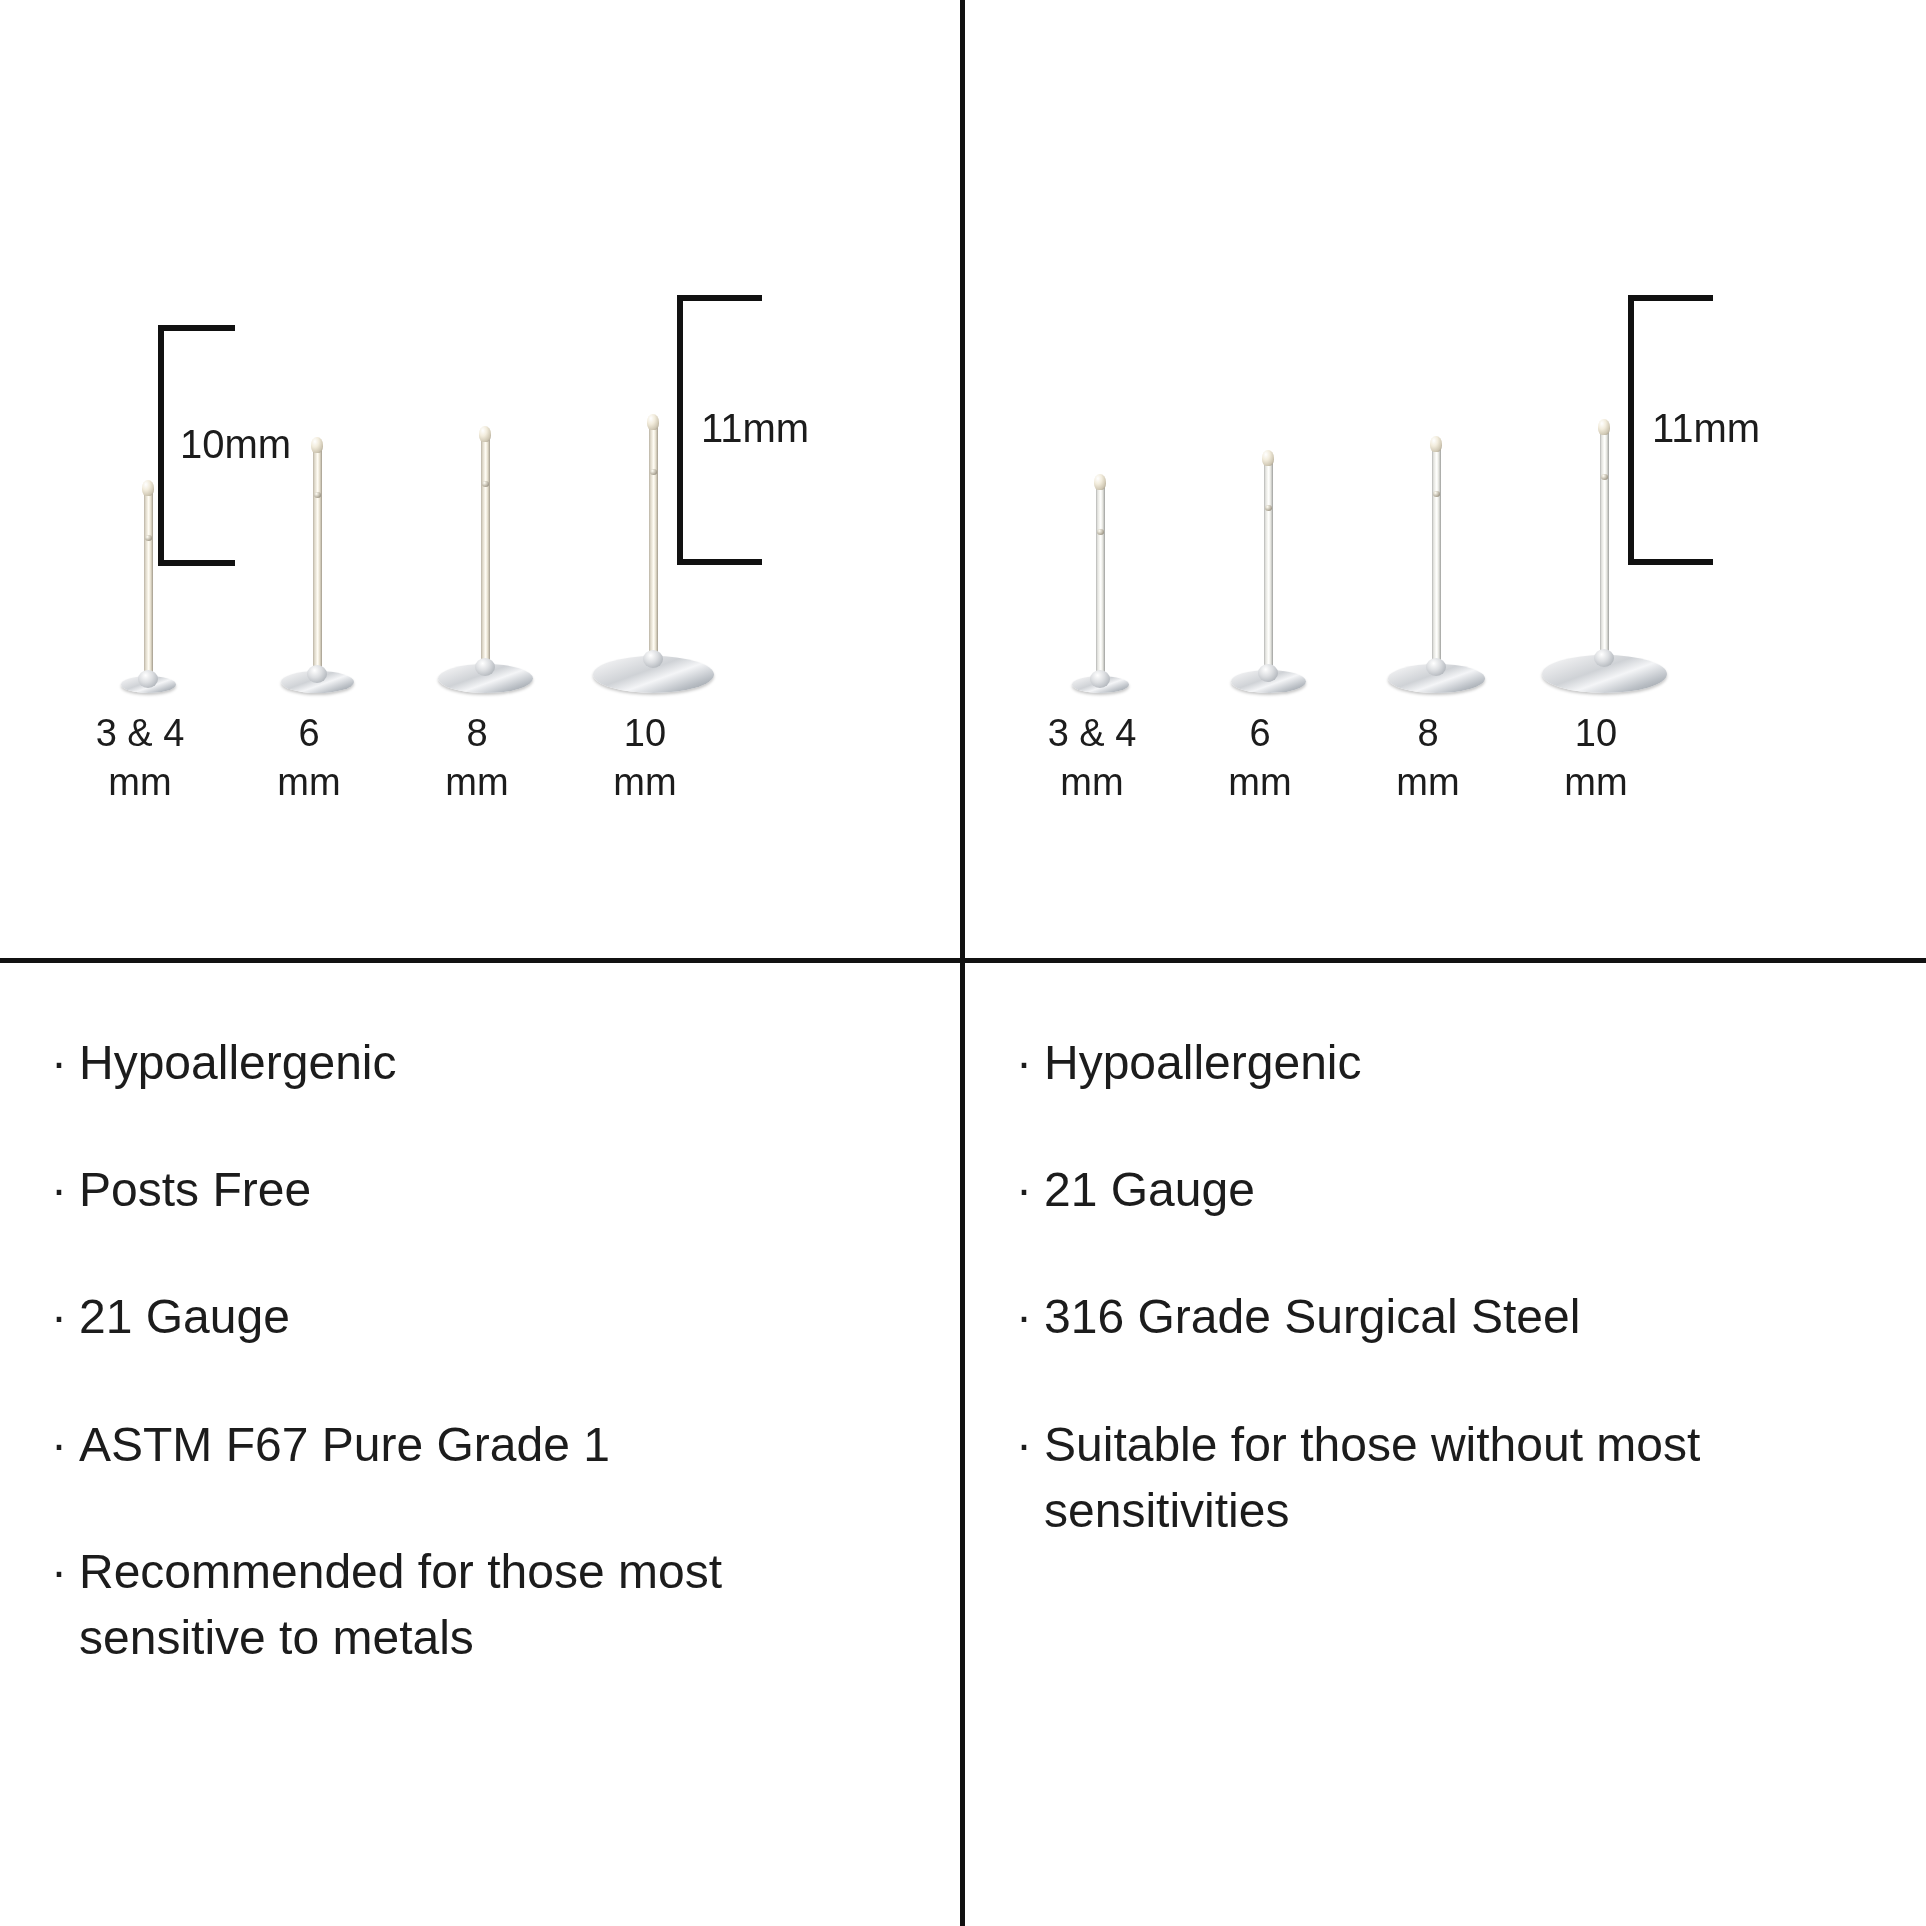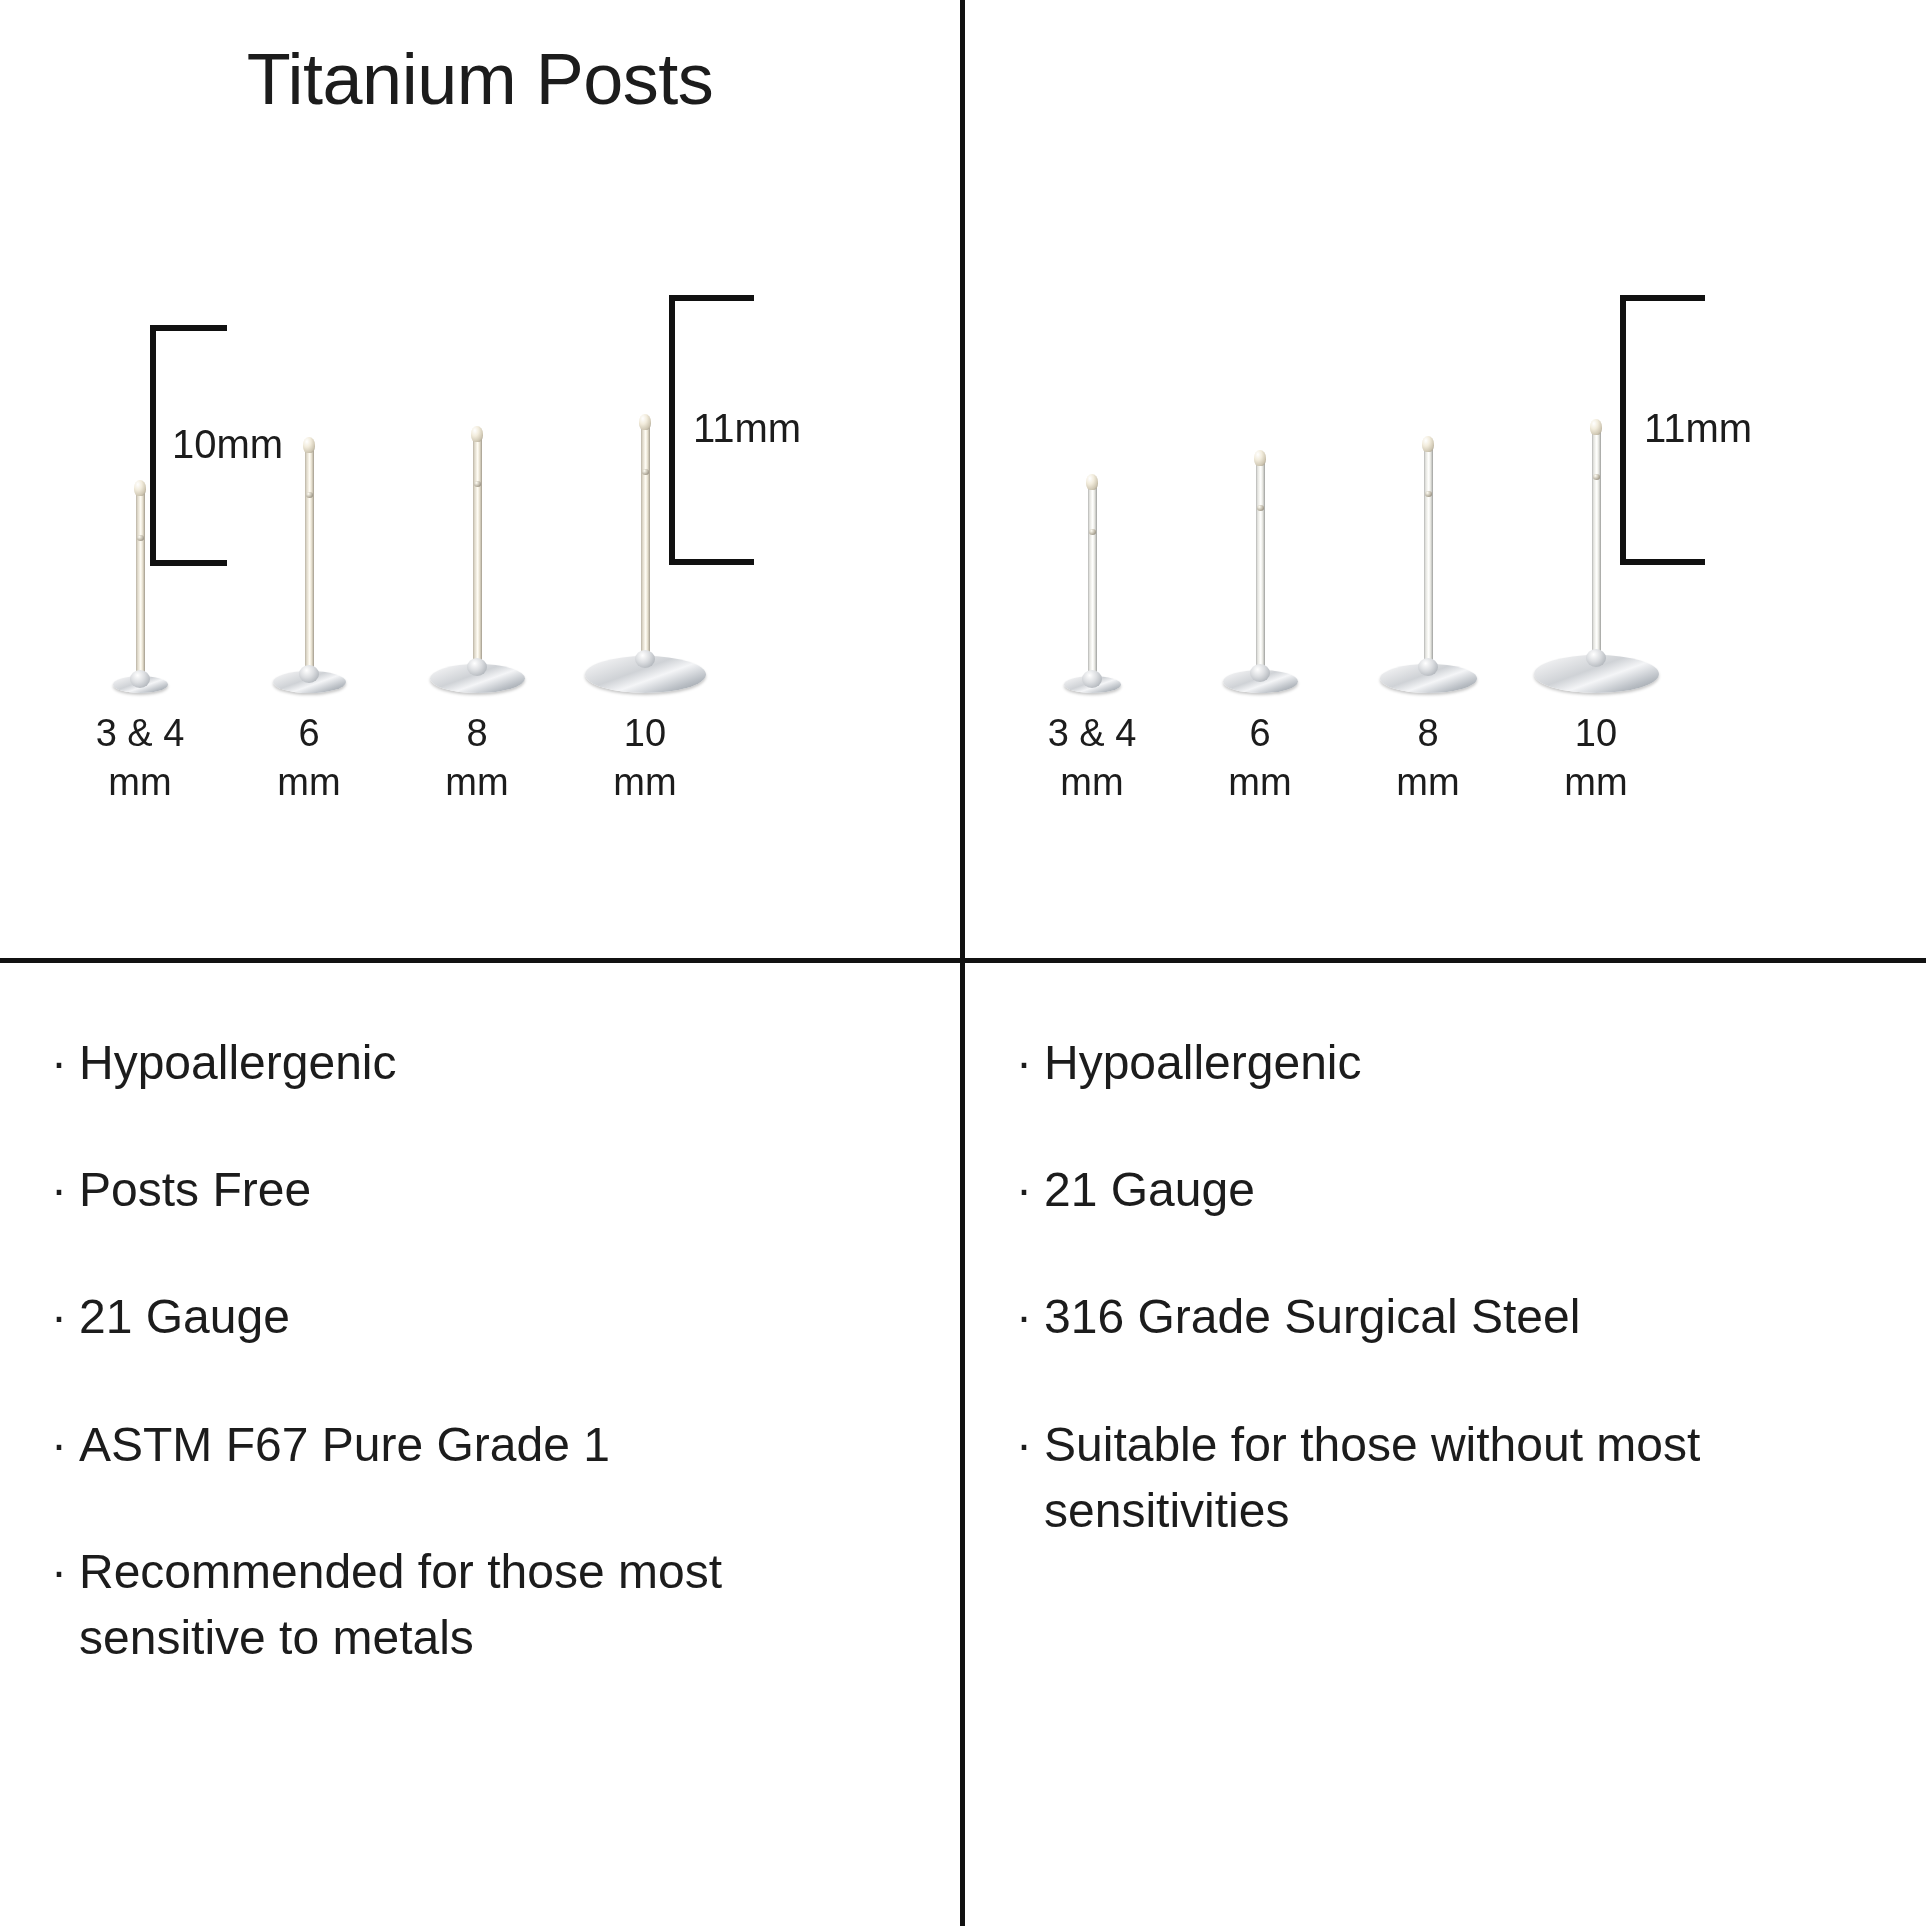--- a/index.html
+++ b/index.html
@@ -33,21 +33,21 @@
     text-align:center;
     font-size:72px;
     font-weight:300;
     letter-spacing:-0.5px;
     color:#1c1c1c;
     white-space:nowrap;
   }
 
   
   .posts-area{
-    position:absolute;top:277px;left:0;width:100%;height:416px;padding-left:48px;
+    position:absolute;top:277px;left:8px;width:100%;height:416px;padding-left:48px;
   }
   .post-slot{
     position:absolute;bottom:0;
     display:flex;flex-direction:column;align-items:center;justify-content:flex-end;
     height:100%;
   }
 
   
   .post{position:relative;display:flex;flex-direction:column;align-items:center;}
   .shaft{
@@ -127,21 +127,20 @@
 </style>
 </head>
 <body>
 
 <div id="grid">
   <div class="v-divider"></div>
   <div class="h-divider"></div>
 
   <div class="col left">
 
-    <div class="col-title">Titanium Posts</div>
 
     <div class="posts-area">
 
       <div class="post-slot" style="left:61px;width:158px;">
         <div class="post">
           <div class="shaft" id="L0s" style="height: 188px;"></div>
           <div class="disc" id="L0d" style="width: 55px; height: 17px;"></div>
         </div>
       </div>
 

